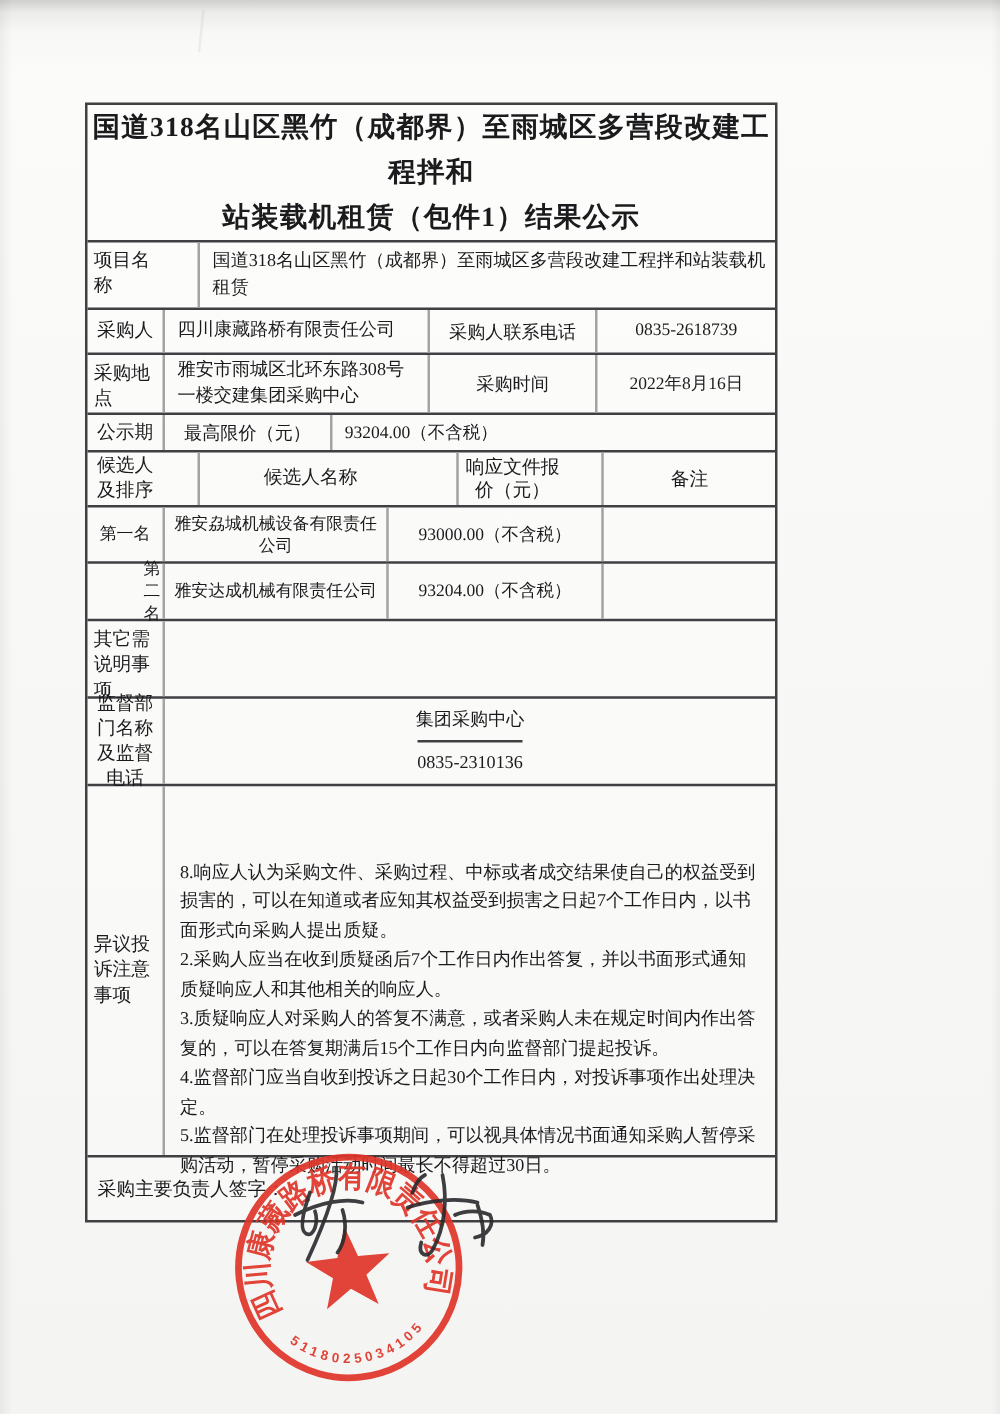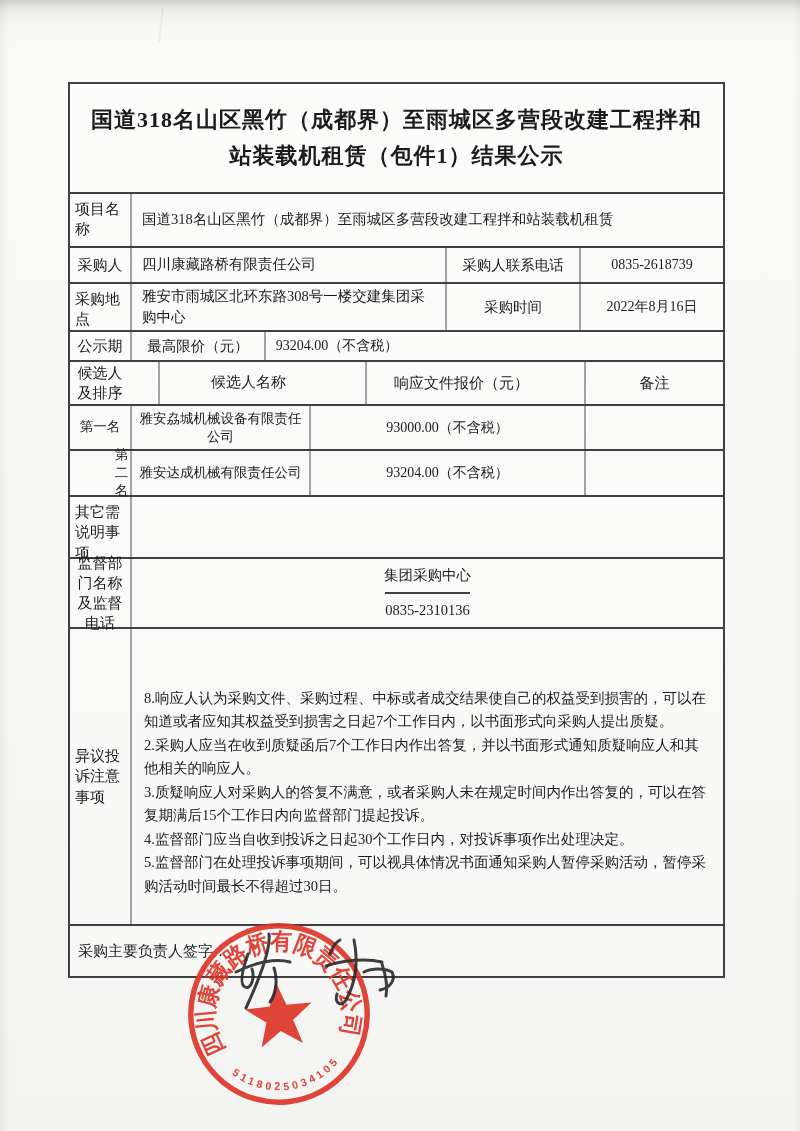--- a/index.html
+++ b/index.html
@@ -12,31 +12,31 @@
   
   .paper{
     position:absolute;inset:0;
     background:linear-gradient(180deg,#cfcfcd 0px,#ececea 10px,#f8f8f6 26px,#fbfbf9 60px,#f7f7f5 55%,#f4f4f2 100%);
   }
   .fold-line{position:absolute;top:8px;left:160px;width:2px;height:34px;background:rgba(0,0,0,.05);transform:rotate(6deg);}
   .edge-shade-left{position:absolute;top:0;left:0;width:10px;height:100%;background:linear-gradient(90deg,rgba(0,0,0,.05),rgba(0,0,0,0));}
   .edge-shade-right{position:absolute;top:0;right:0;width:8px;height:100%;background:linear-gradient(270deg,rgba(0,0,0,.04),rgba(0,0,0,0));}
 
   .doc-table{
-    position:absolute;left:68px;top:82px;width:657px;
+    position:absolute;left:68px;top:82px;width:554px;
     border:2px solid #403f41;box-sizing:border-box;
     background:rgba(255,255,255,.35);
   }
   .tr{display:flex;box-sizing:border-box;}
   .tr + .tr{border-top:2px solid #403f41;}
   .td{box-sizing:border-box;display:flex;align-items:center;}
   .td + .td{border-left:2px solid #a3a3a3;}
 
   .r-title{height:108px;}
-  .r-project{height:54px;}
+  .r-project{height:54px;gap:28px;}
   .r-purchaser{height:36px;}
   .r-location{height:48px;}
   .r-period{height:30px;}
   .r-chead{height:44px;gap:28px;}
   .r-cand1{height:45px;}
   .r-cand2{height:46px;}
   .r-other{height:62px;}
   .r-super{height:70px;}
   .r-dispute{height:297px;}
   .r-sign{height:52px;}

